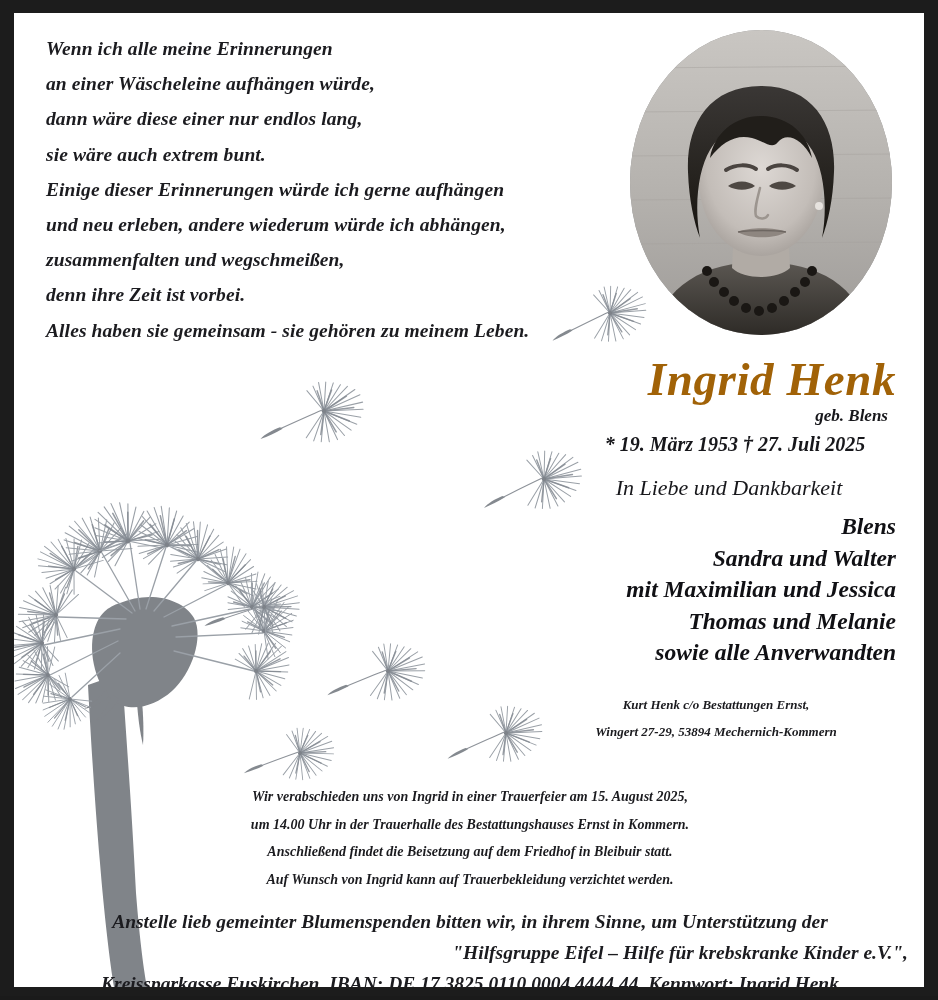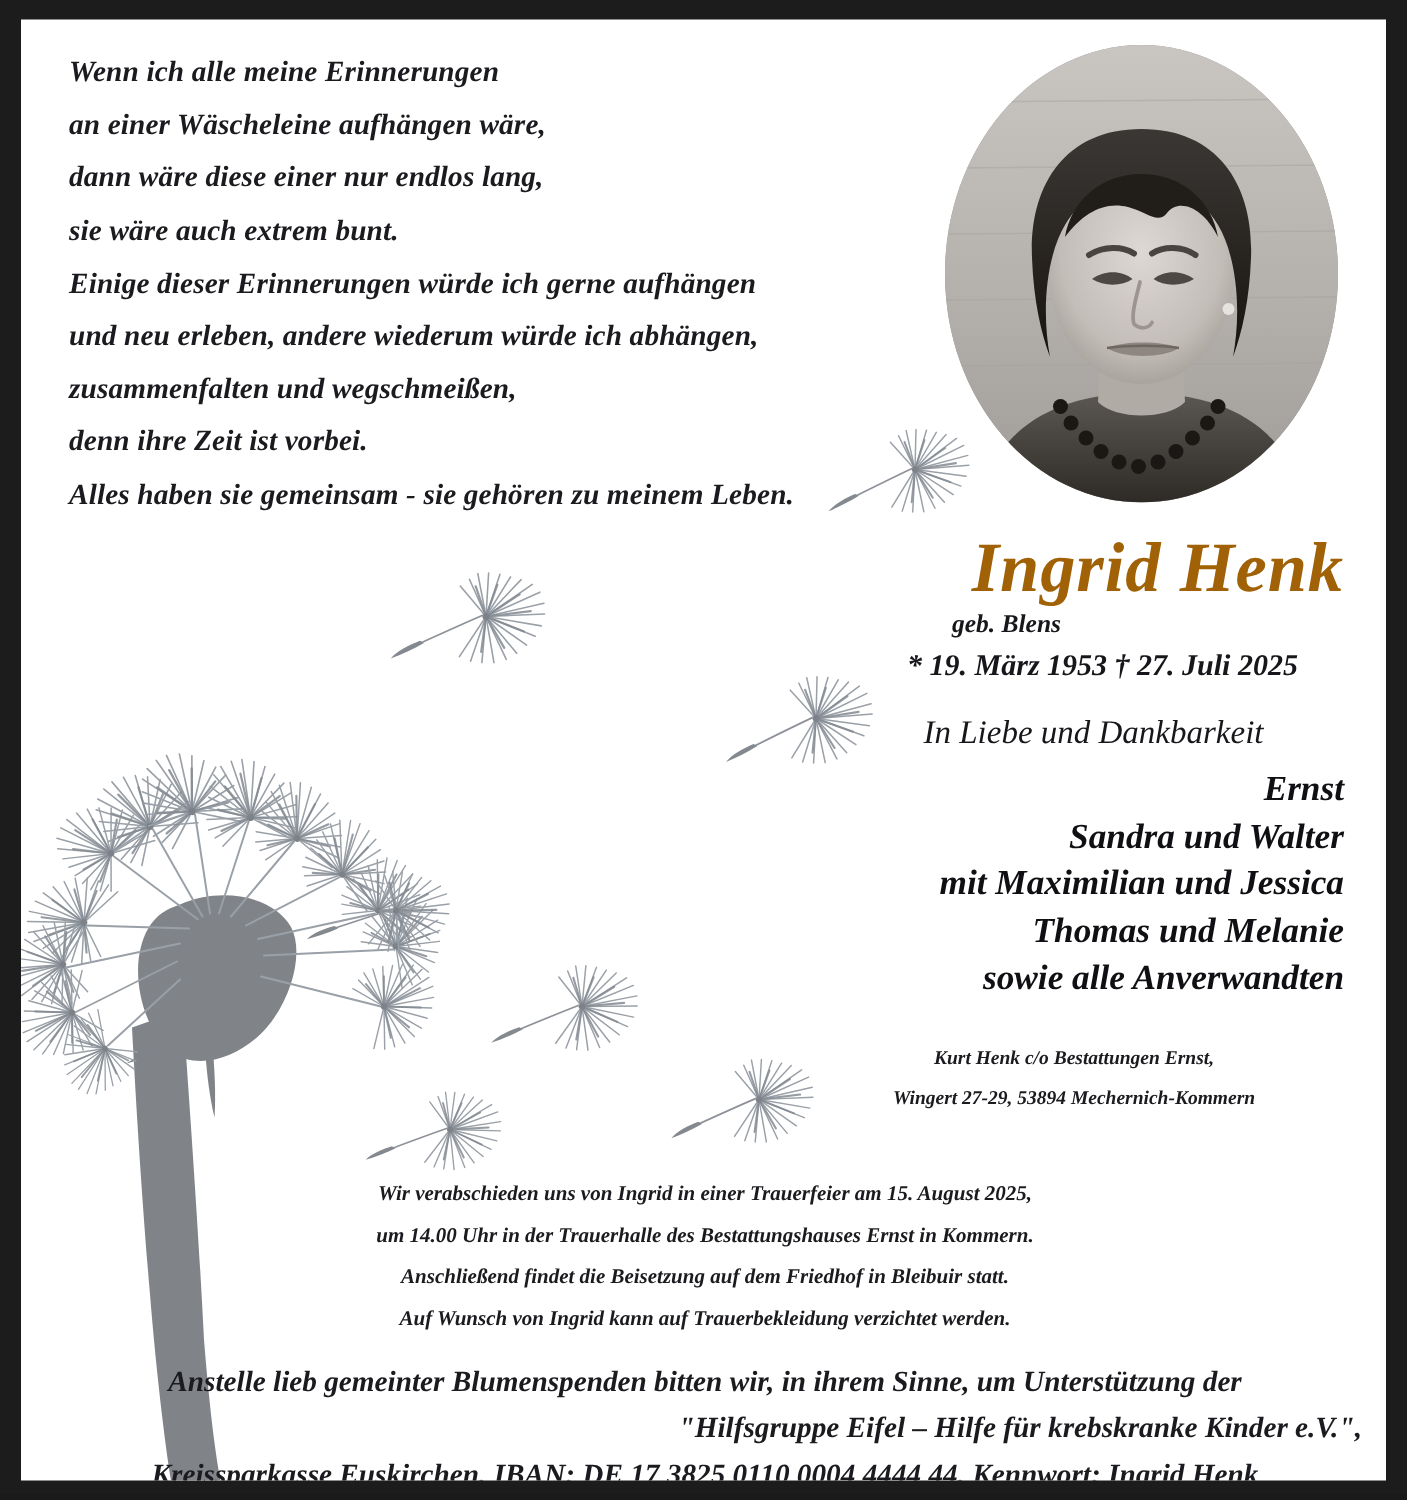--- a/index.html
+++ b/index.html
@@ -86,21 +86,21 @@
     text-align: right;
     padding-right: 10px;
   }
   #maiden {
     font-family: "Liberation Serif", "DejaVu Serif", serif;
     font-style: italic;
     font-weight: 700;
     font-size: 17px;
     line-height: 22px;
     color: #17171b;
-    text-align: center;
+    text-align: right;
     padding-right: 18px;
     margin-top: -2px;
   }
   #dates {
     font-family: "Liberation Serif", "DejaVu Serif", serif;
     font-style: italic;
     font-weight: 600;
     font-size: 20px;
     line-height: 30px;
     color: #17171b;
@@ -331,21 +331,21 @@
             <use href="#flyer"></use>
           </g>
         <g transform="translate(286,740) rotate(124) scale(0.86)">
             <use href="#flyer"></use>
           </g>
       </g>
     </svg>
 
     <div id="poem">
       <div class="line">Wenn ich alle meine Erinnerungen</div>
-      <div class="line">an einer Wäscheleine aufhängen wäre,</div>
+      <div class="line">an einer Wäscheleine aufhängen würde,</div>
       <div class="line">dann wäre diese einer nur endlos lang,</div>
       <div class="line">sie wäre auch extrem bunt.</div>
       <div class="line">Einige dieser Erinnerungen würde ich gerne aufhängen</div>
       <div class="line">und neu erleben, andere wiederum würde ich abhängen,</div>
       <div class="line">zusammenfalten und wegschmeißen,</div>
       <div class="line">denn ihre Zeit ist vorbei.</div>
       <div class="line">Alles haben sie gemeinsam - sie gehören zu meinem Leben.</div>
     </div>
 
     <div id="portrait-wrap">
@@ -427,21 +427,21 @@
         </svg>
       </div>
     </div>
 
     <div id="rightcol">
       <div id="name">Ingrid Henk</div>
       <div id="maiden">geb. Blens</div>
       <div id="dates">* 19. März 1953   † 27. Juli 2025</div>
       <div id="dedication">In Liebe und Dankbarkeit</div>
       <div id="mourners">
-        <div class="m">Ernst</div>
+        <div class="m">Blens</div>
         <div class="m">Sandra und Walter</div>
         <div class="m">mit Maximilian und Jessica</div>
         <div class="m">Thomas und Melanie</div>
         <div class="m">sowie alle Anverwandten</div>
       </div>
       <div id="contact">
         <div class="c">Kurt Henk  c/o Bestattungen Ernst,</div>
         <div class="c">Wingert 27-29, 53894 Mechernich-Kommern</div>
       </div>
     </div>

